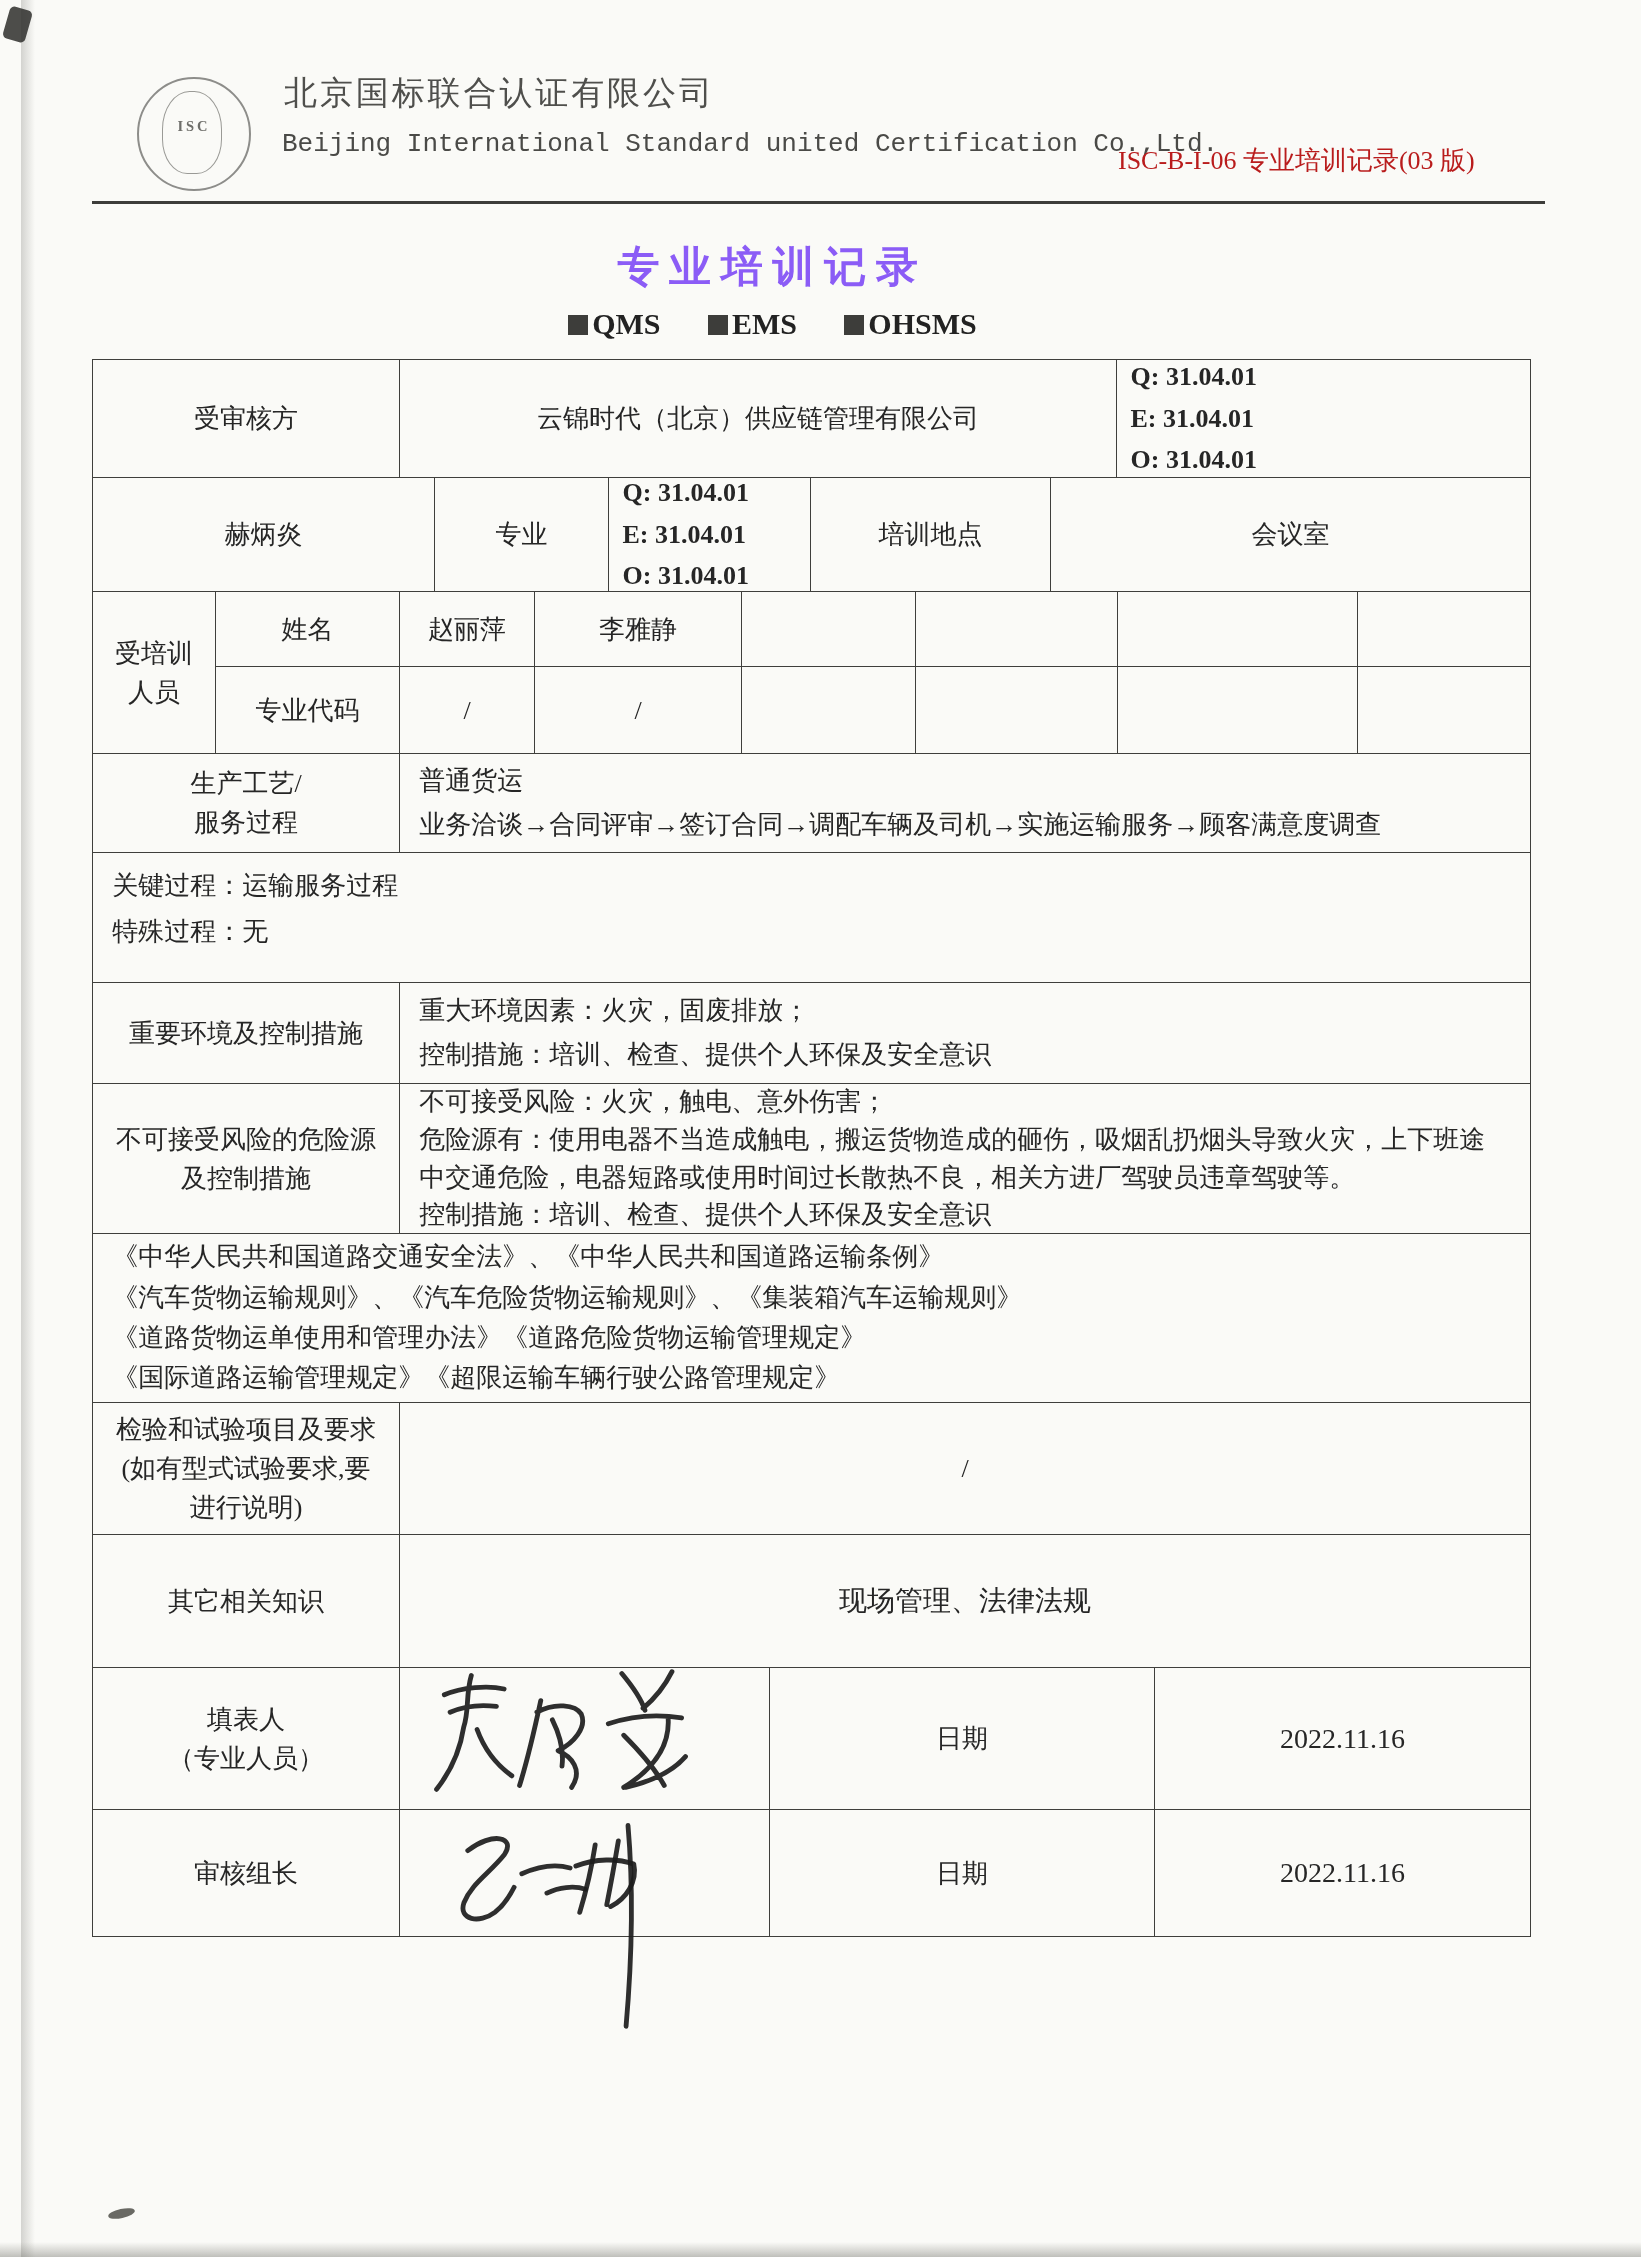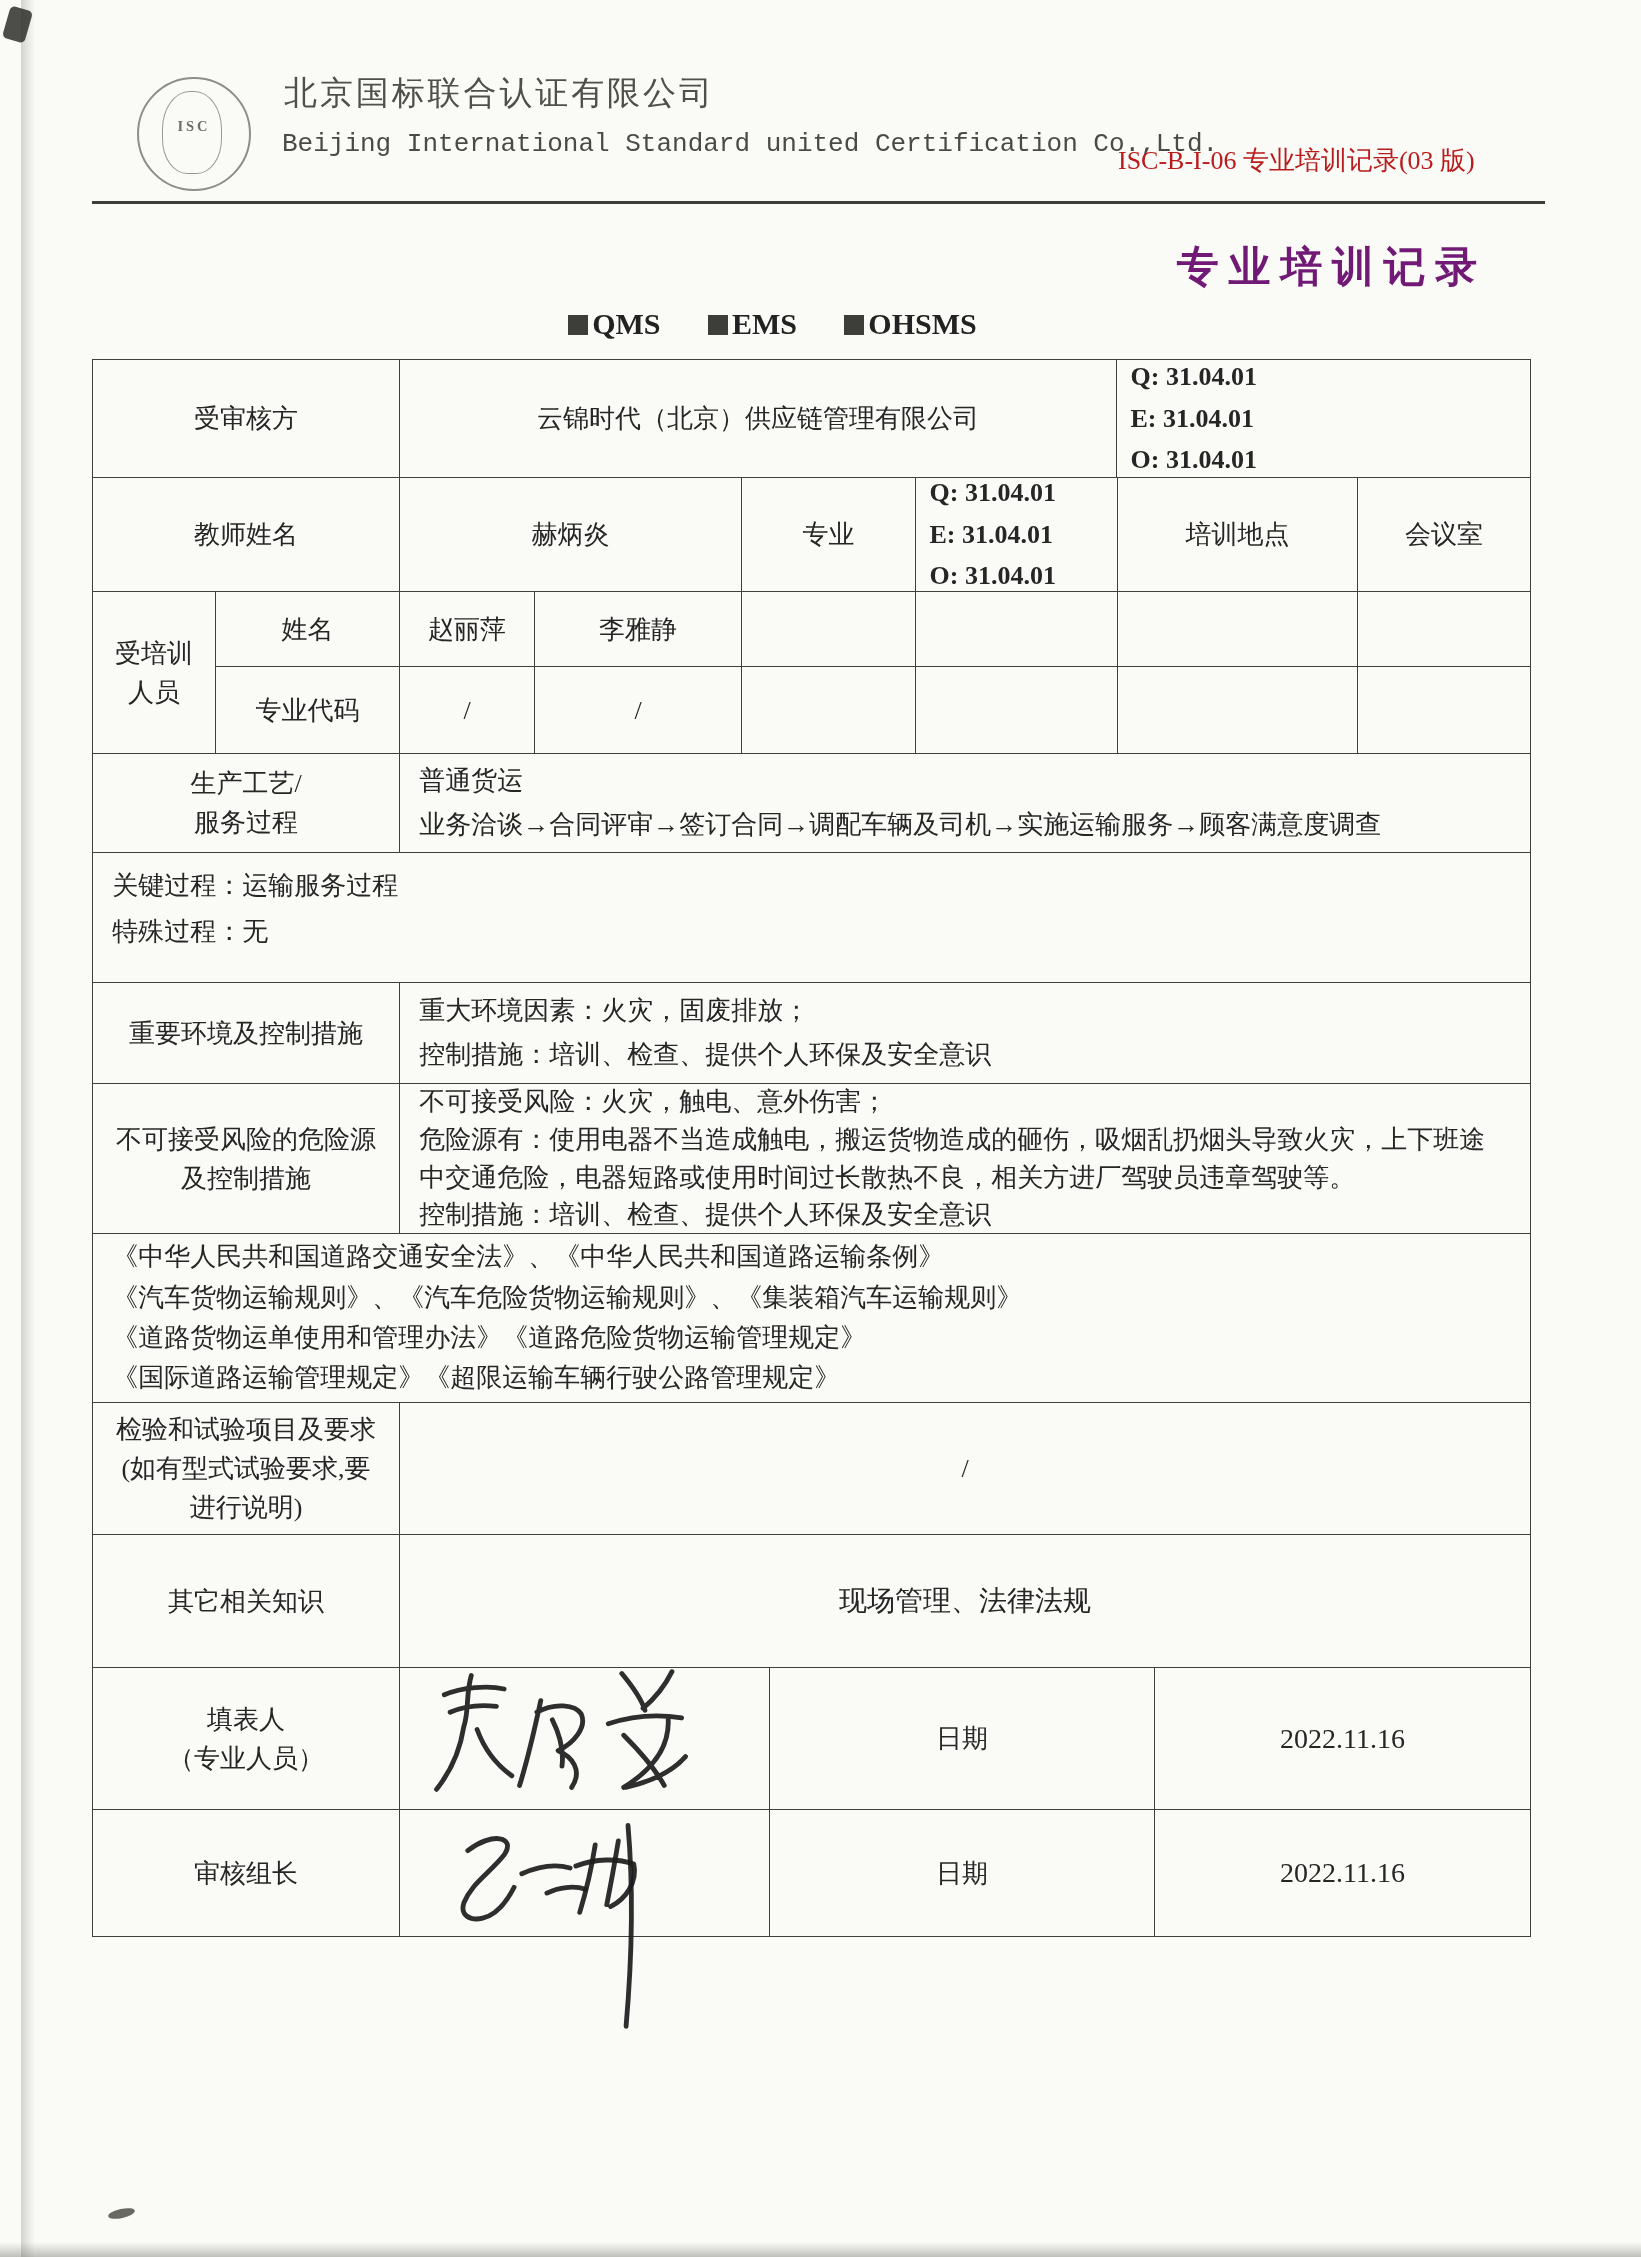--- a/index.html
+++ b/index.html
@@ -27,21 +27,21 @@
   .logo-txt{position:absolute;left:0;top:39px;width:100%;text-align:center;
     font-size:14.5px;font-weight:bold;color:#6e6e6a;letter-spacing:2.9px;}
   .co-cn{position:absolute;left:284px;top:71px;font-size:33px;color:#4f4f4c;letter-spacing:2.9px;}
   .co-en{position:absolute;left:282px;top:129px;font-size:26px;color:#4a4a47;
     font-family:"Liberation Mono", monospace;}
   .doc-code{position:absolute;left:1118px;top:143px;font-size:26px;color:#b91c1c;}
   .head-rule{position:absolute;left:92px;top:201px;width:1453px;height:2.9px;background:#3d3d3a;}
 
   
   .title-wrap{position:absolute;left:58px;top:239px;width:1429px;text-align:center;}
-  .title{font-size:42px;font-weight:bold;letter-spacing:9.7px;color:#701a75;text-align:right;}
+  .title{font-size:42px;font-weight:bold;letter-spacing:9.7px;color:#8b5cf6;}
   .sys-row{margin-top:11.6px;font-size:30px;font-weight:bold;color:#222;}
   .sys-item{margin:0 20px;white-space:nowrap;}
   .cbox{display:inline-block;width:20px;height:20px;background:#3d3d3a;margin-right:3.9px;
     vertical-align:-1px;}
 
   
   .tbl{position:absolute;left:92px;top:359px;width:1439px;box-sizing:border-box;
     border:1.9px solid #3f3f3c;font-size:26px;}
   .row{display:flex;border-bottom:1.9px solid #3f3f3c;box-sizing:border-box;}
   .row:last-child{border-bottom:none;}
@@ -94,21 +94,20 @@
 
     <div class="row" style="height:118px">
       <div class="cell lbl" style="width:307px">受审核方</div>
       <div class="cell val ctr" style="width:717px">云锦时代（北京）供应链管理有限公司</div>
       <div class="cell codes">Q: 31.04.01
 E: 31.04.01
 O: 31.04.01</div>
     </div>
 
     <div class="row" style="height:114px">
-      <div class="cell lbl" style="width:307px">教师姓名</div>
       <div class="cell val ctr" style="width:342px">赫炳炎</div>
       <div class="cell lbl" style="width:174px">专业</div>
       <div class="cell codes" style="width:202px">Q: 31.04.01
 E: 31.04.01
 O: 31.04.01</div>
       <div class="cell lbl" style="width:240px">培训地点</div>
       <div class="cell val ctr">会议室</div>
     </div>
 
     <div class="row" style="height:162px">

